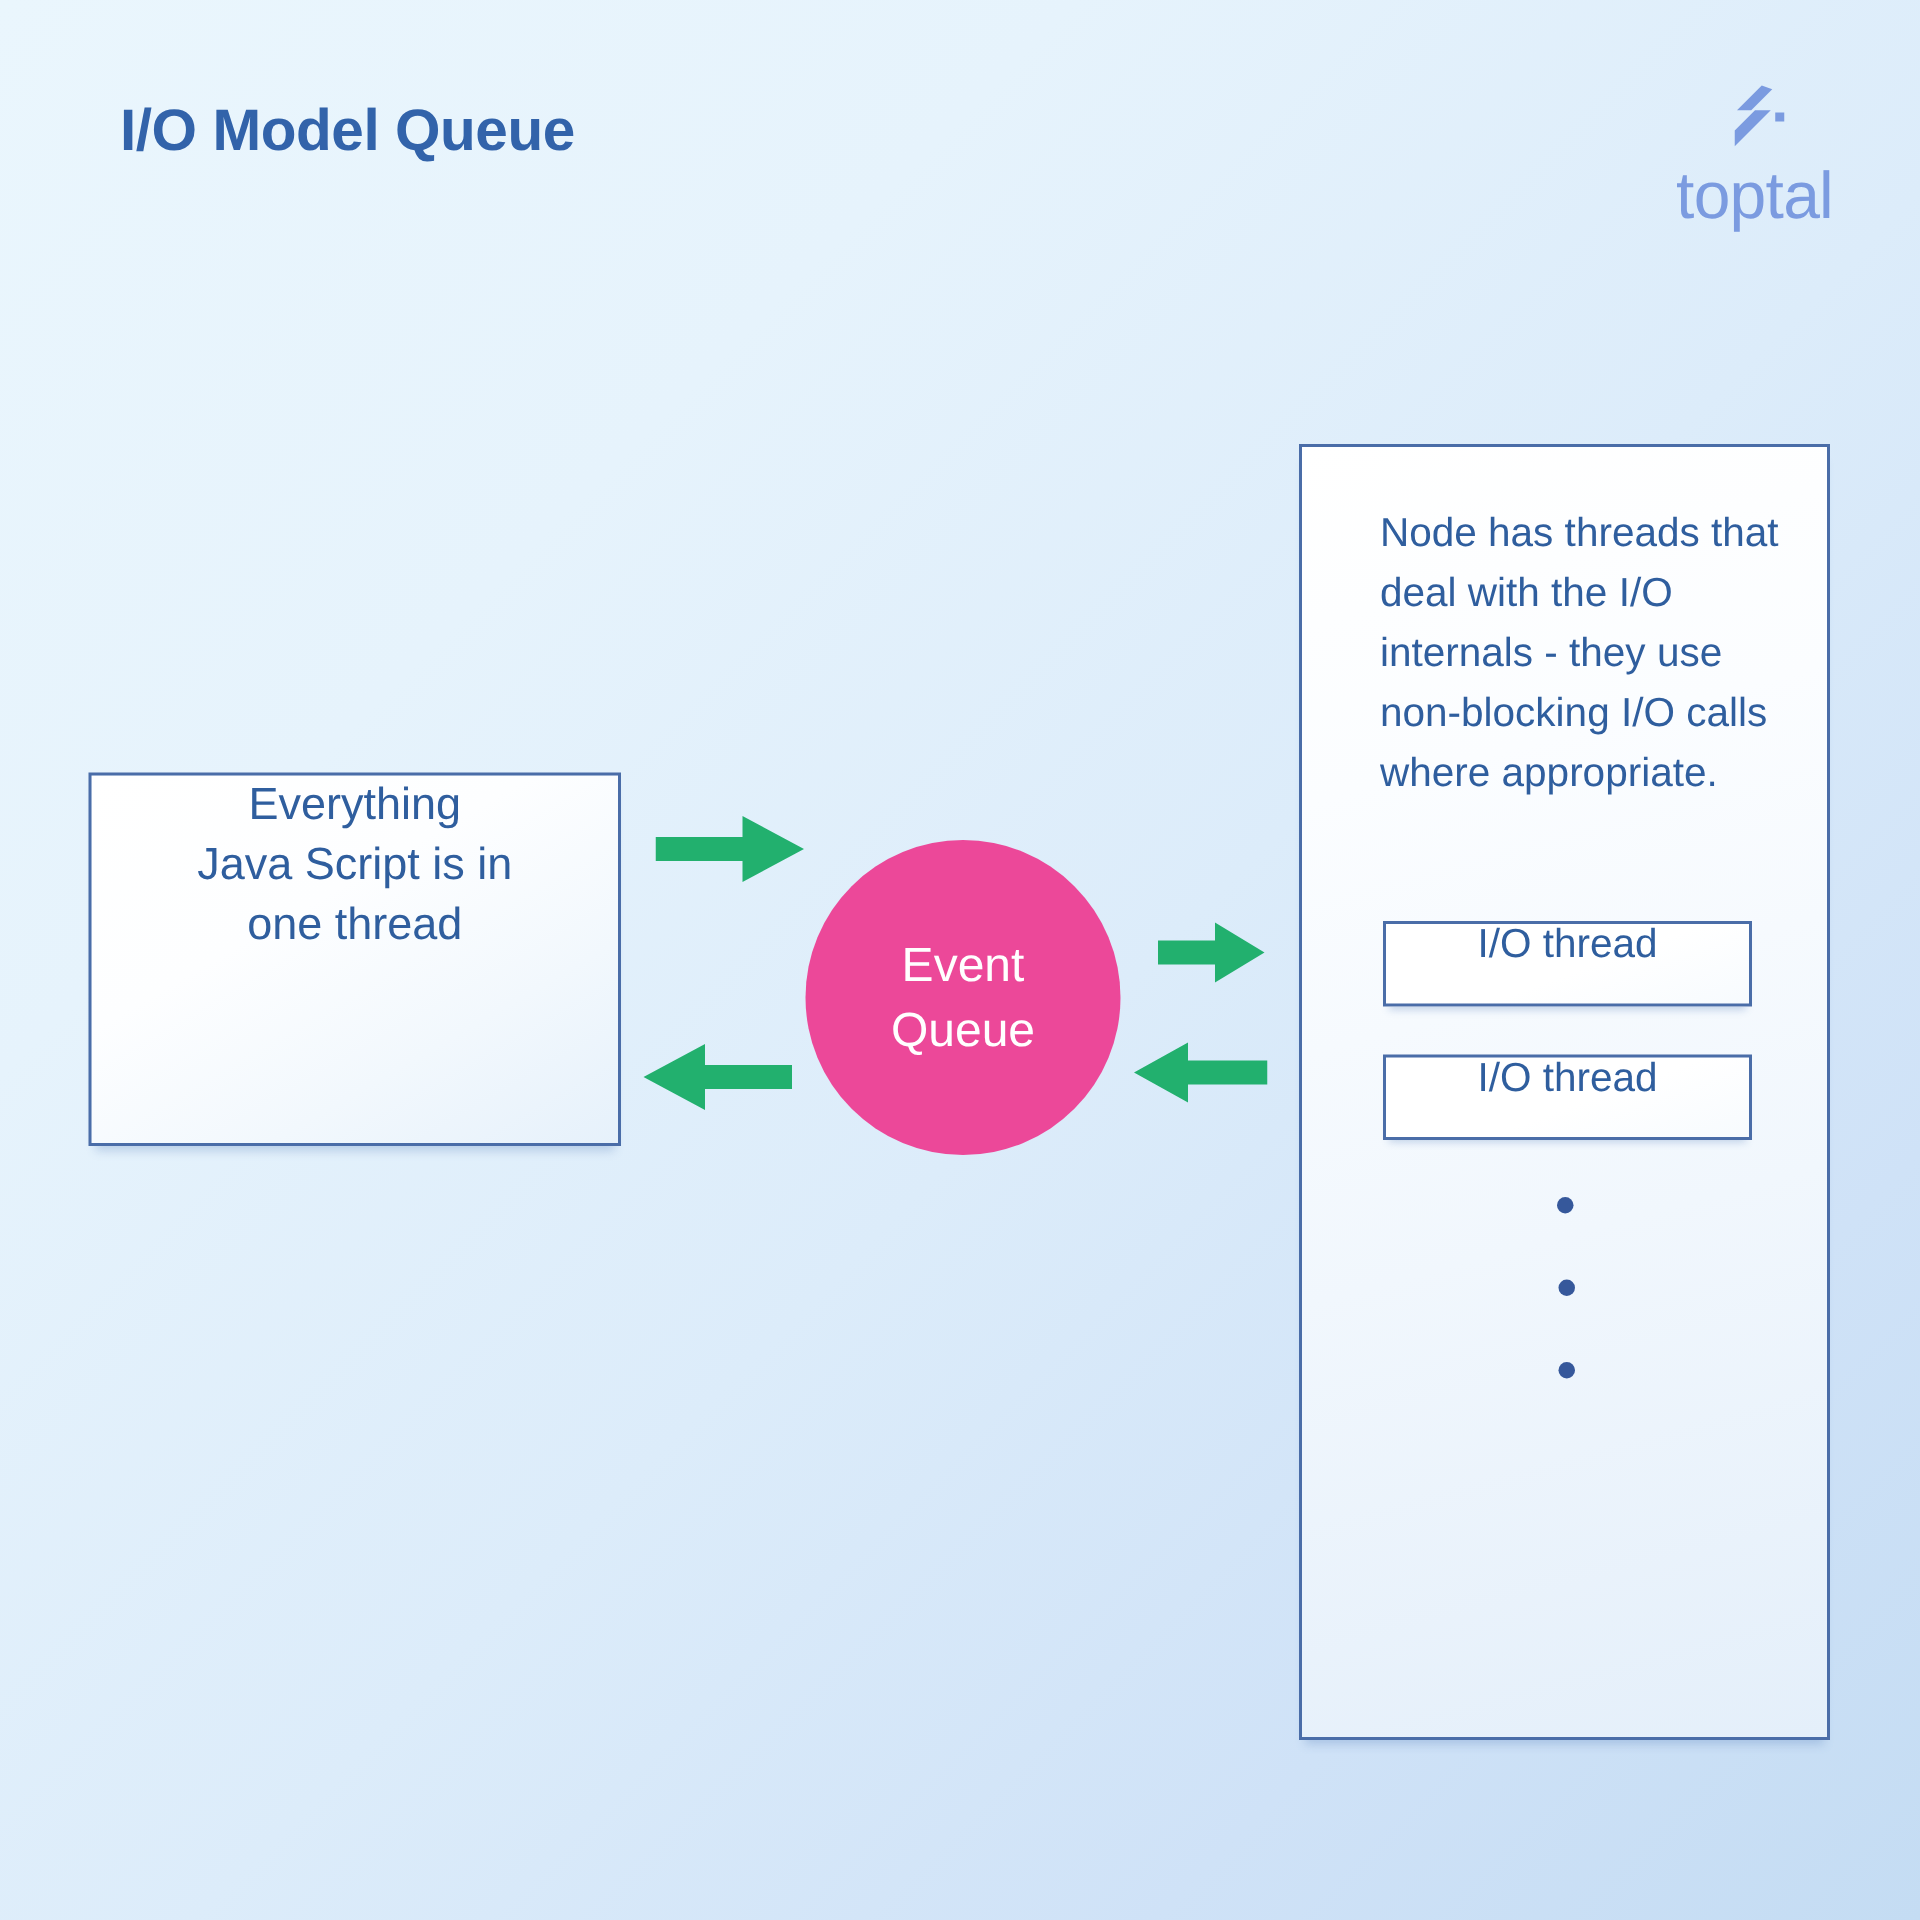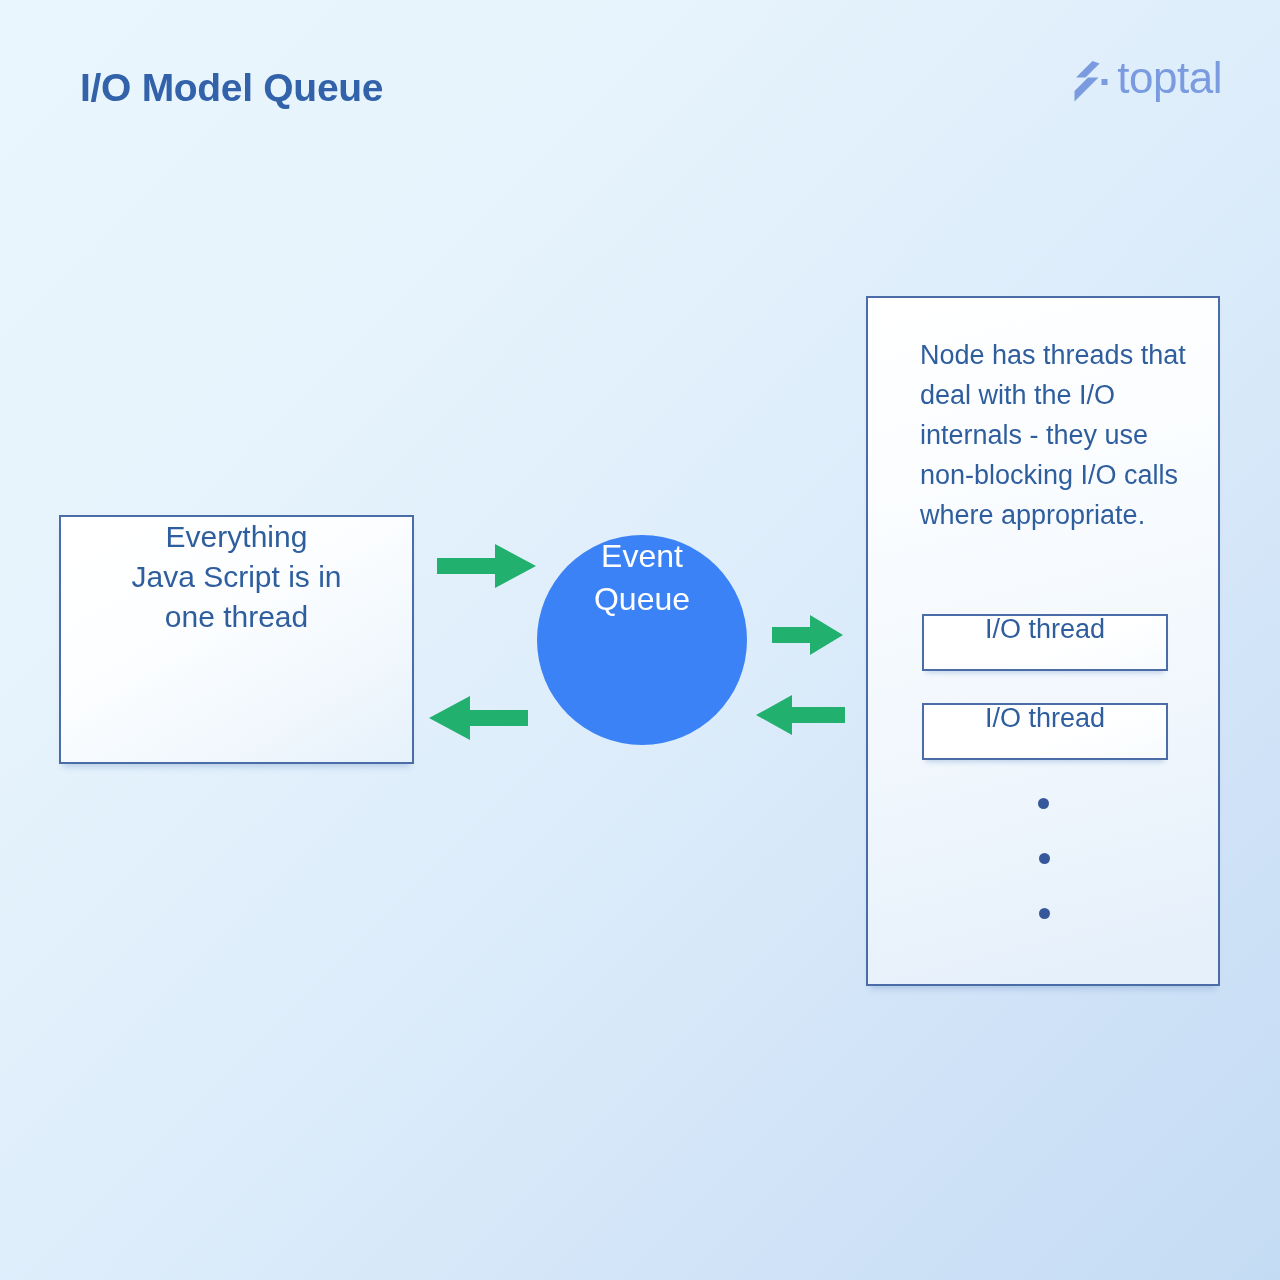--- a/index.html
+++ b/index.html
@@ -31,22 +31,23 @@
     letter-spacing: -0.3px;
     color: #3263aa;
     white-space: nowrap;
   }
 
   .brand {
     position: absolute;
     right: 58px;
     top: 56px;
     display: flex;
-    align-items: flex-end;
+    align-items: center;
     gap: 9px;
+    flex-direction: column;
   }
   .brand-mark {
     width: 40px;
     height: 44px;
     display: block;
   }
   .brand-word {
     font-size: 44px;
     font-weight: normal;
     letter-spacing: -0.5px;
@@ -75,44 +76,44 @@
     line-height: 1.33;
     color: #2f5e9e;
     text-align: center;
     white-space: pre-line;
   }
 
   
   .event-circle {
     position: absolute;
     left: 537px;
-    top: 535px;
+    top: 560px;
     width: 210px;
     height: 210px;
     border-radius: 50%;
-    background: #3b82f6;
-    display: flex;
-    align-items: flex-start;
+    background: #ec4899;
+    display: flex;
+    align-items: center;
     justify-content: center;
   }
   .event-circle-text {
     font-size: 32px;
     line-height: 1.35;
     color: #ffffff;
     text-align: center;
     white-space: pre-line;
   }
 
   
   .right-panel {
     position: absolute;
     left: 866px;
     top: 296px;
     width: 354px;
-    height: 690px;
+    height: 864px;
     box-sizing: border-box;
     border: 2px solid #4a6da8;
     background: linear-gradient(165deg, #ffffff 0%, #fbfdff 25%, #f1f7fd 60%, #e4effa 100%);
     box-shadow: 0 7px 6px -4px rgba(90, 130, 190, 0.30);
   }
   .panel-paragraph {
     position: absolute;
     left: 52px;
     top: 38px;
     width: 268px;

